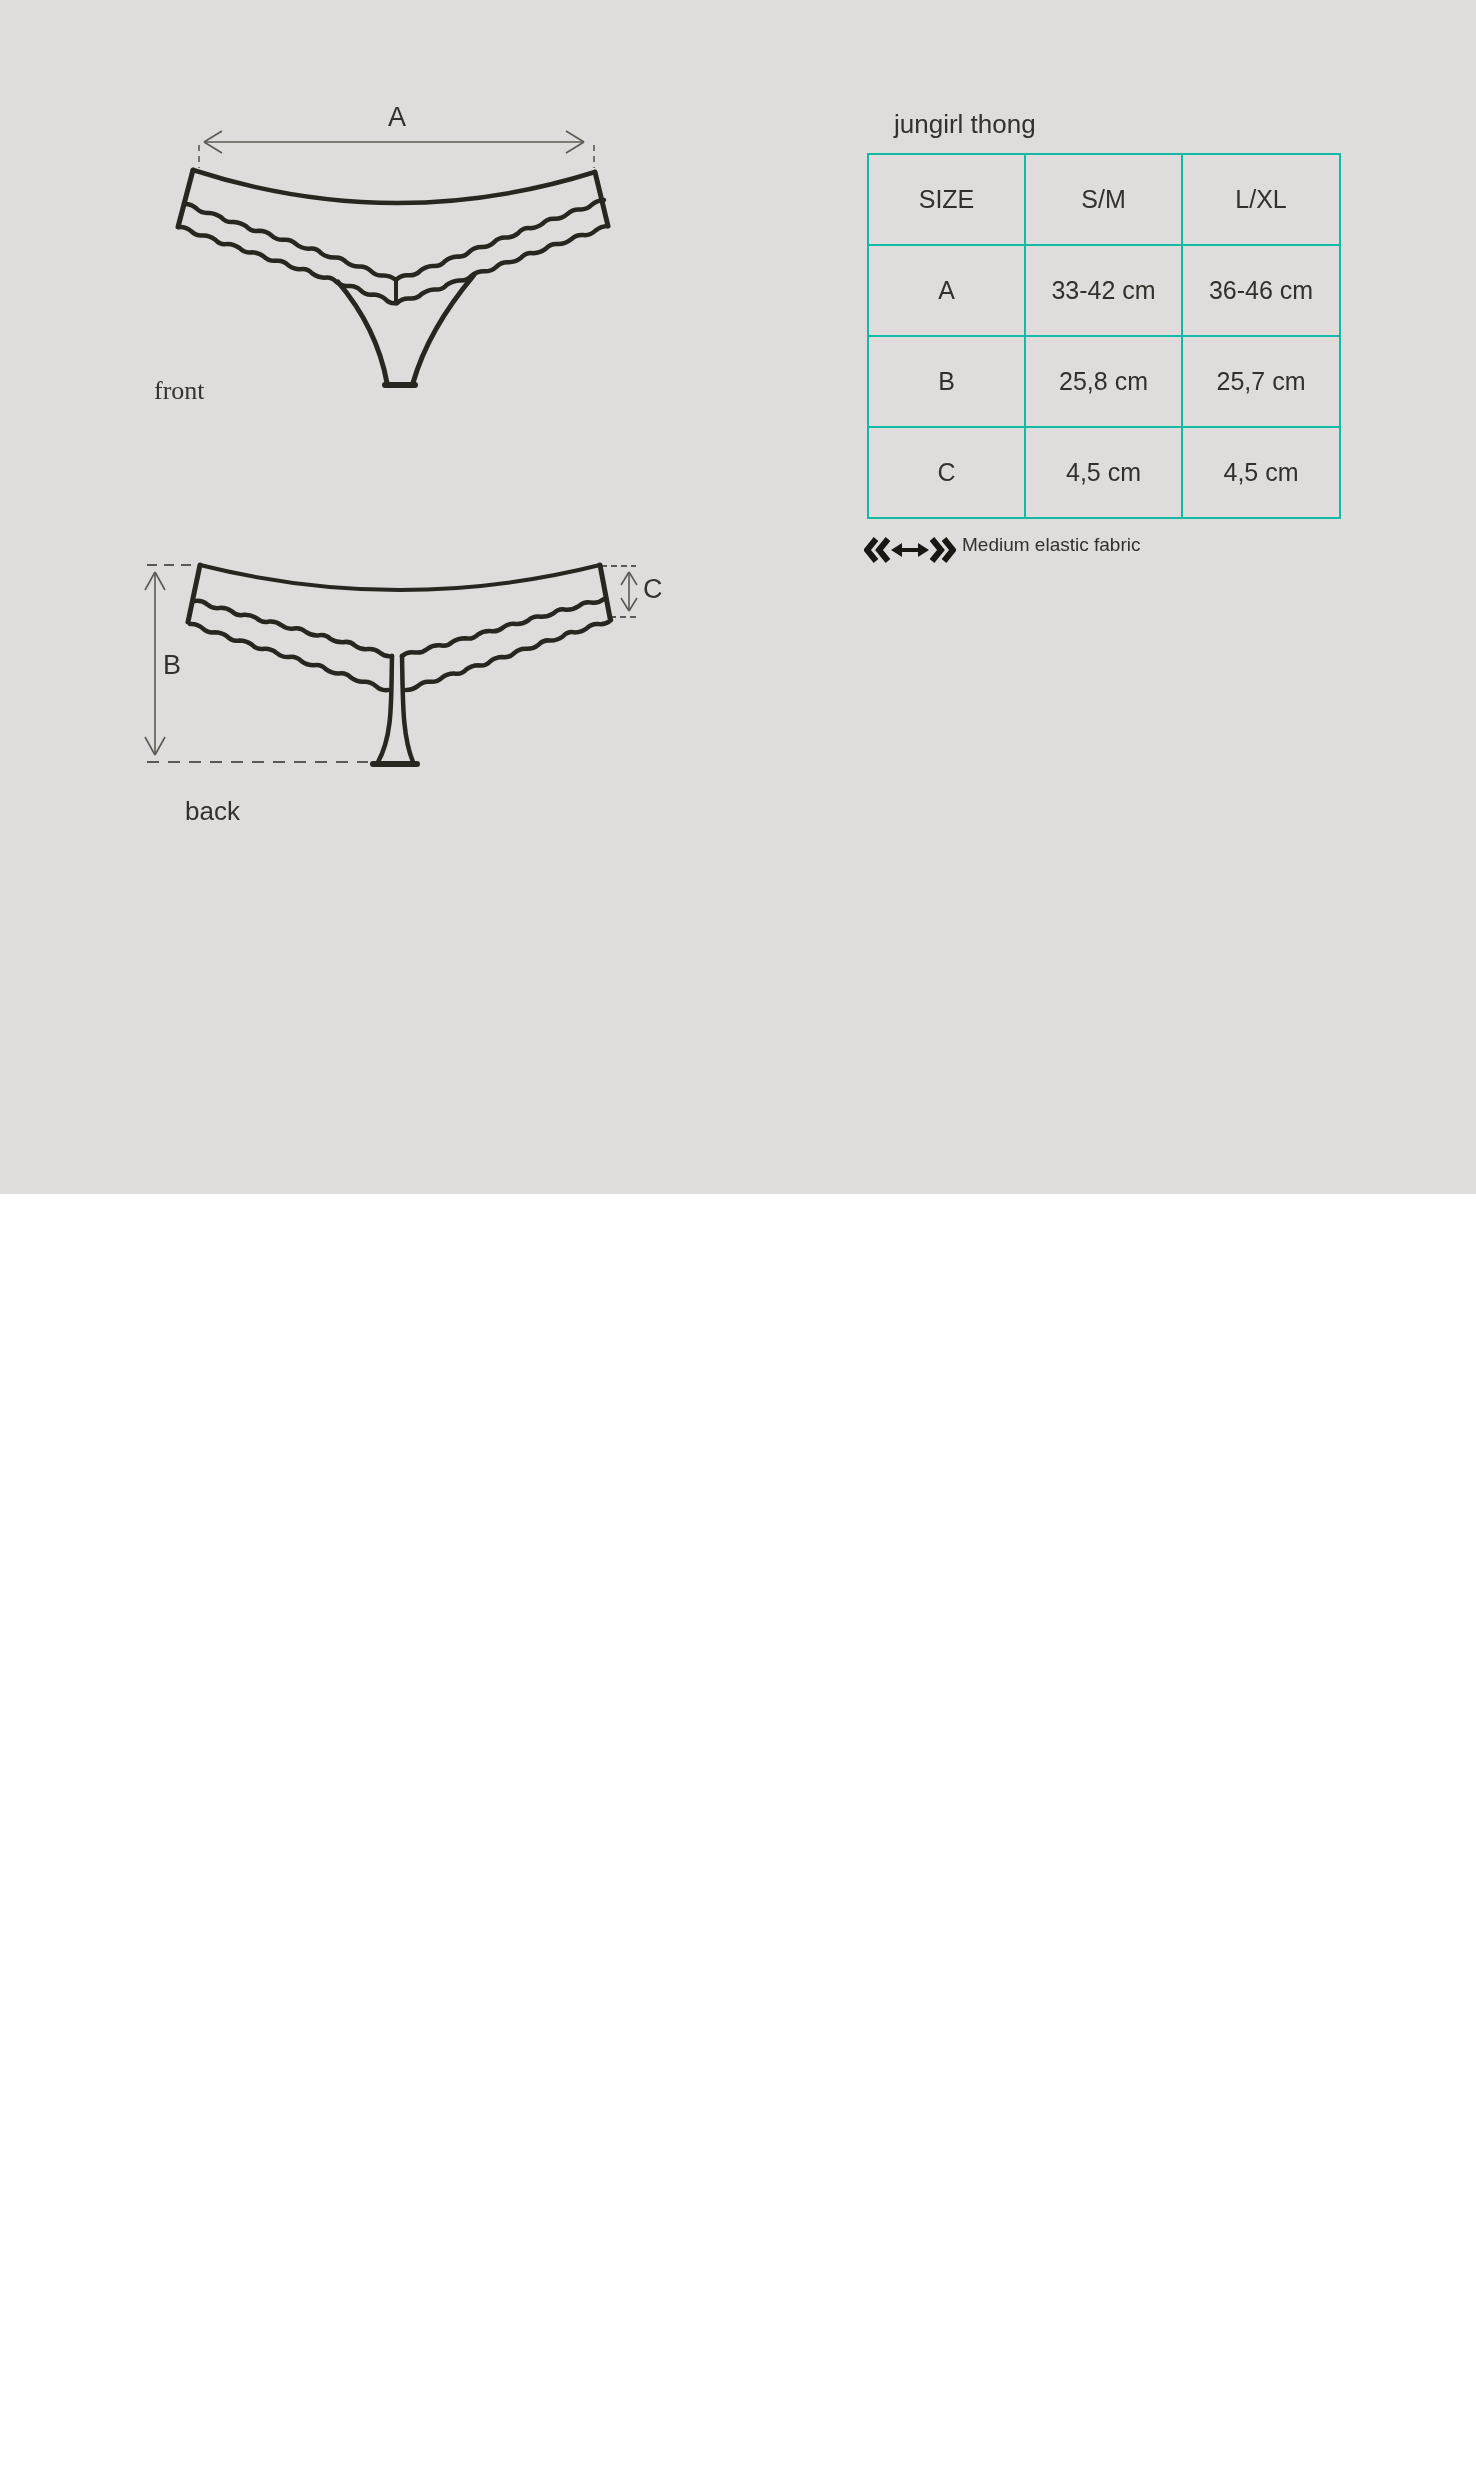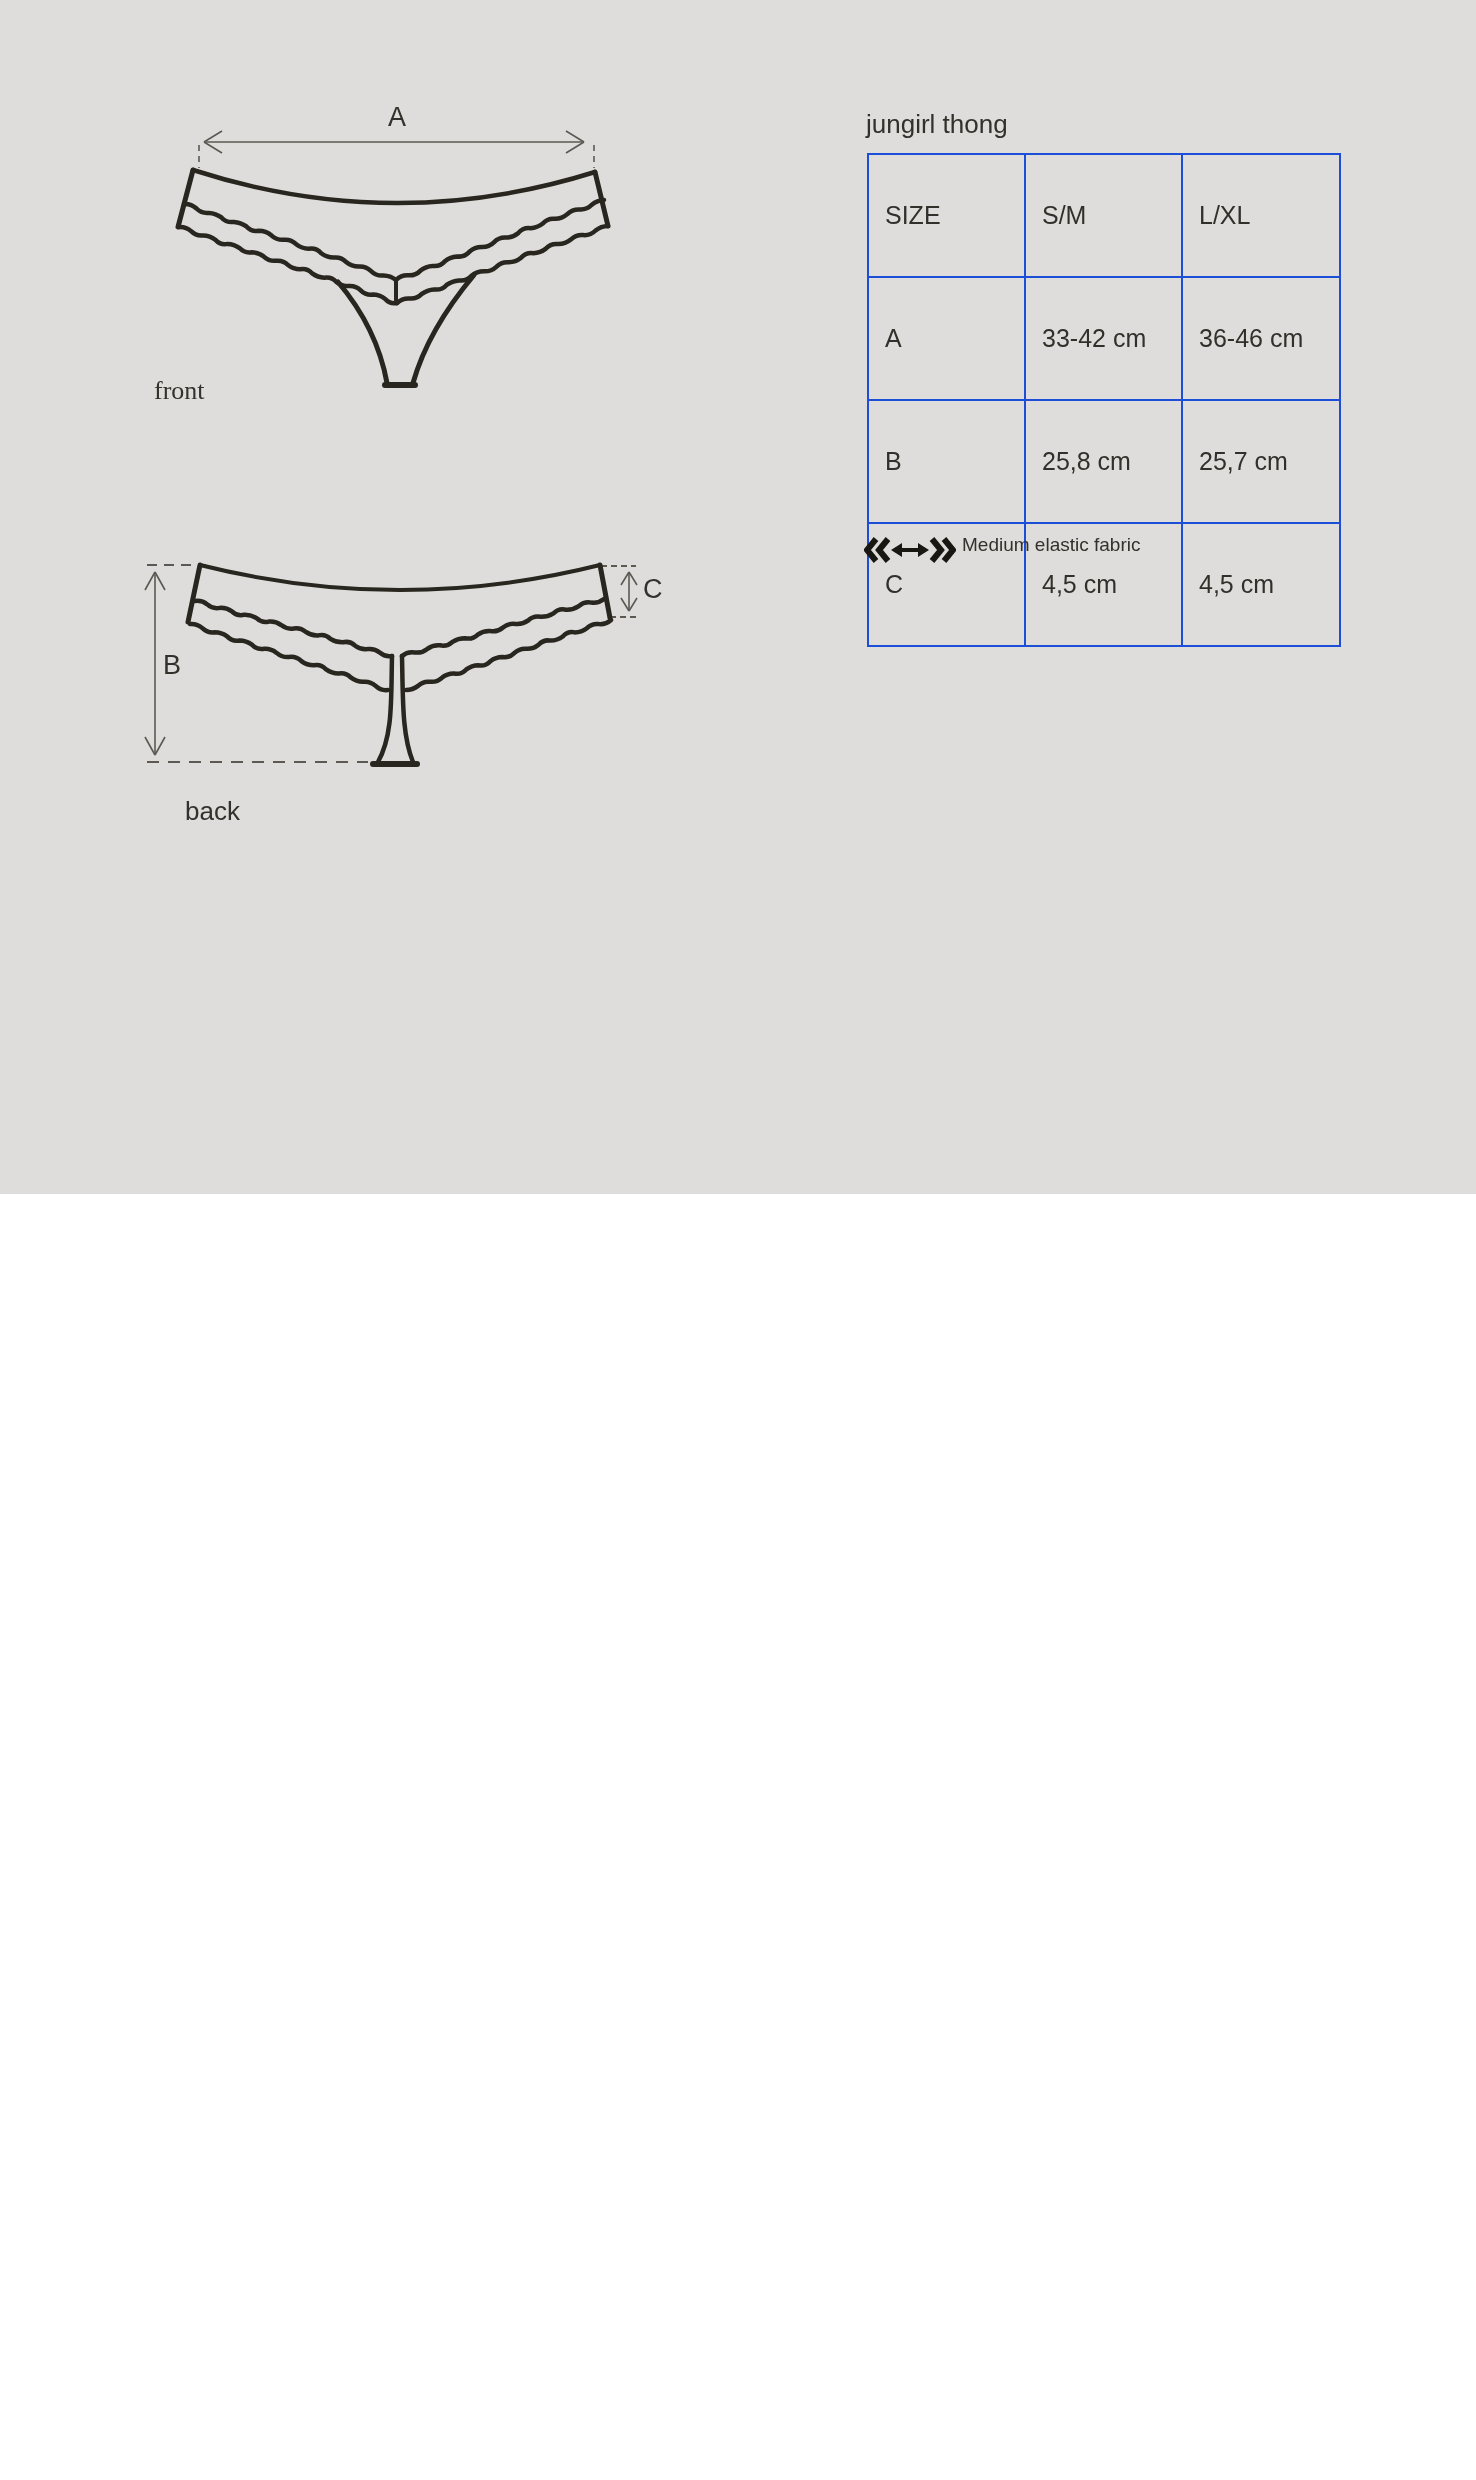--- a/index.html
+++ b/index.html
@@ -4,29 +4,29 @@
 <style>
   html,body{margin:0;padding:0;background:#ffffff;}
   .canvas{
     position:relative;width:1476px;height:2480px;overflow:hidden;
     font-family:"Liberation Sans", sans-serif;background:#ffffff;
   }
   .gray-panel{position:absolute;left:0;top:0;width:1476px;height:1194px;background:#dedddb;}
   .abs{position:absolute;}
   .label{color:#34312c;font-size:26px;line-height:1.1;}
   .dim-letter{color:#34312c;font-size:27px;line-height:1;}
-  .title{color:#34312c;font-size:26px;line-height:1.1;}
+  .title{color:#34312c;font-size:26px;line-height:1.1;margin-left:28px;}
   table.size-table{
     position:absolute;left:867px;top:153px;width:472px;
     border-collapse:collapse;table-layout:fixed;
     color:#33302b;font-size:25px;
   }
   table.size-table td{
-    border:2px solid #1d4ed8;text-align:left;vertical-align:middle;
-    height:89px;padding:16px;background:transparent;
+    border:2px solid #14b8a6;text-align:center;vertical-align:middle;
+    height:89px;padding:0;background:transparent;
   }
   .fabric-text{color:#34312c;font-size:19px;line-height:1.1;}
   svg{display:block;}
 </style>
 </head>
 <body>
 
 <div class="canvas">
   <div class="gray-panel"></div>
 

